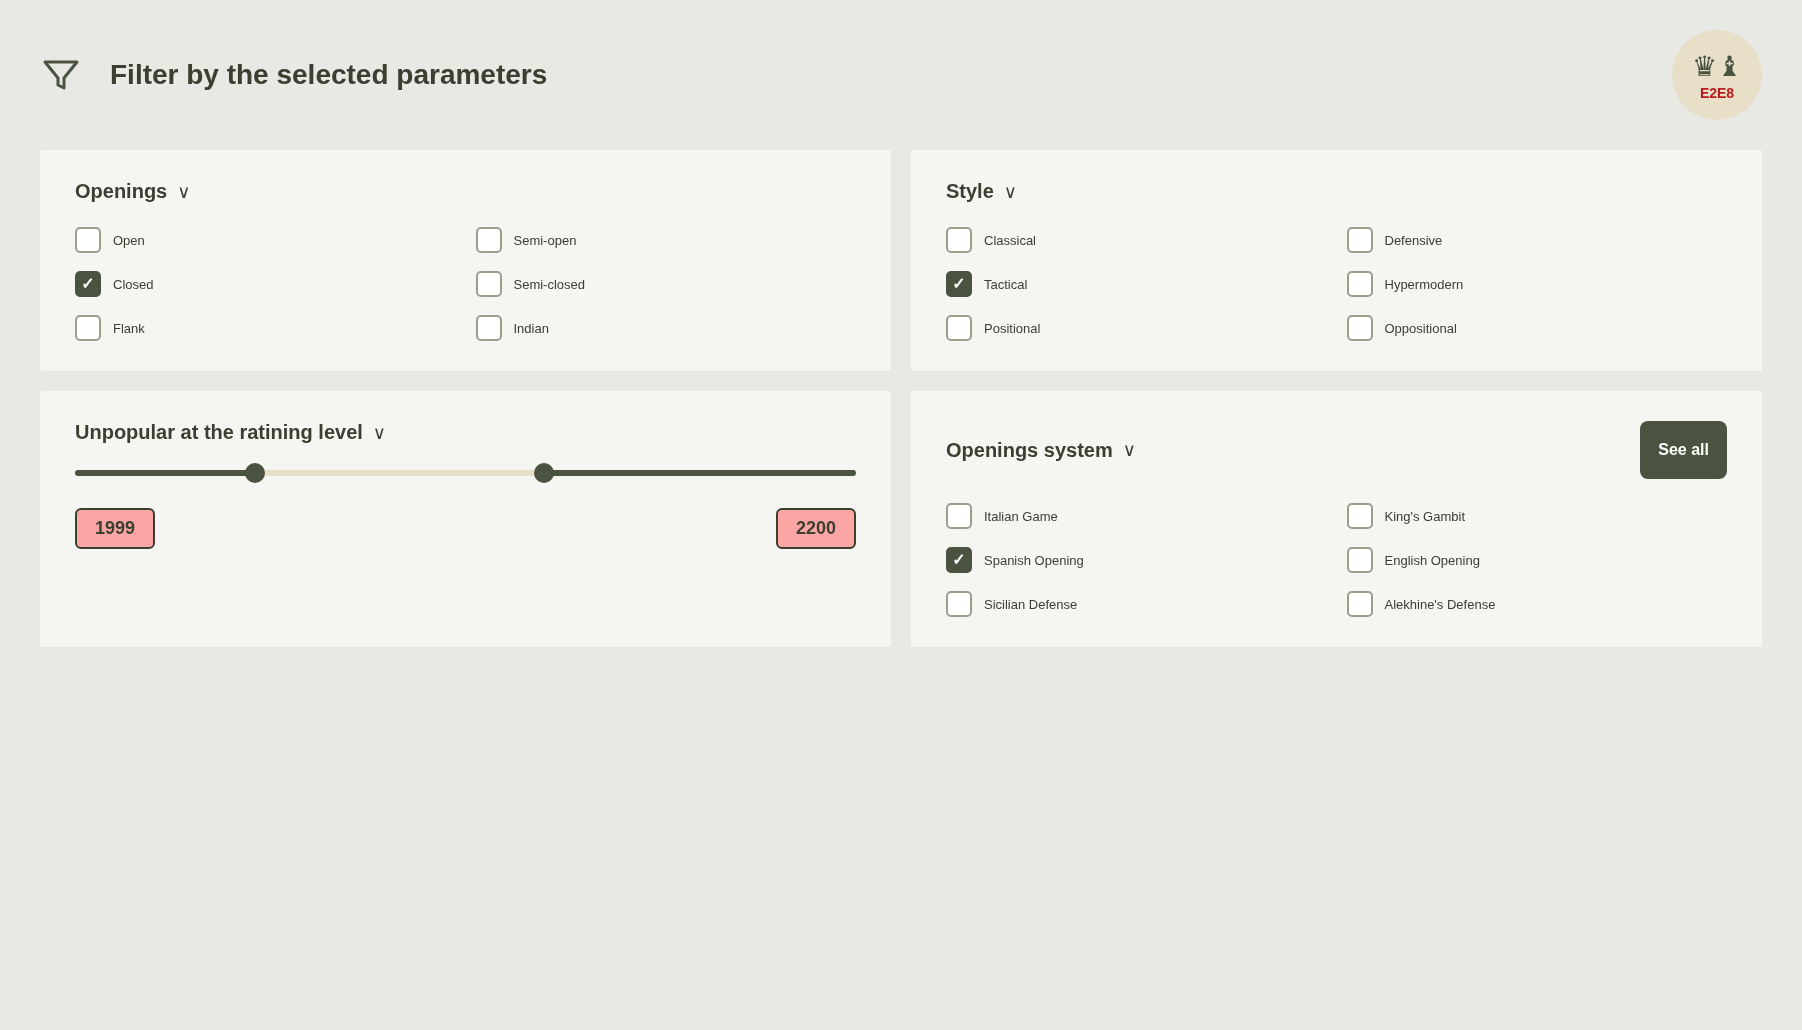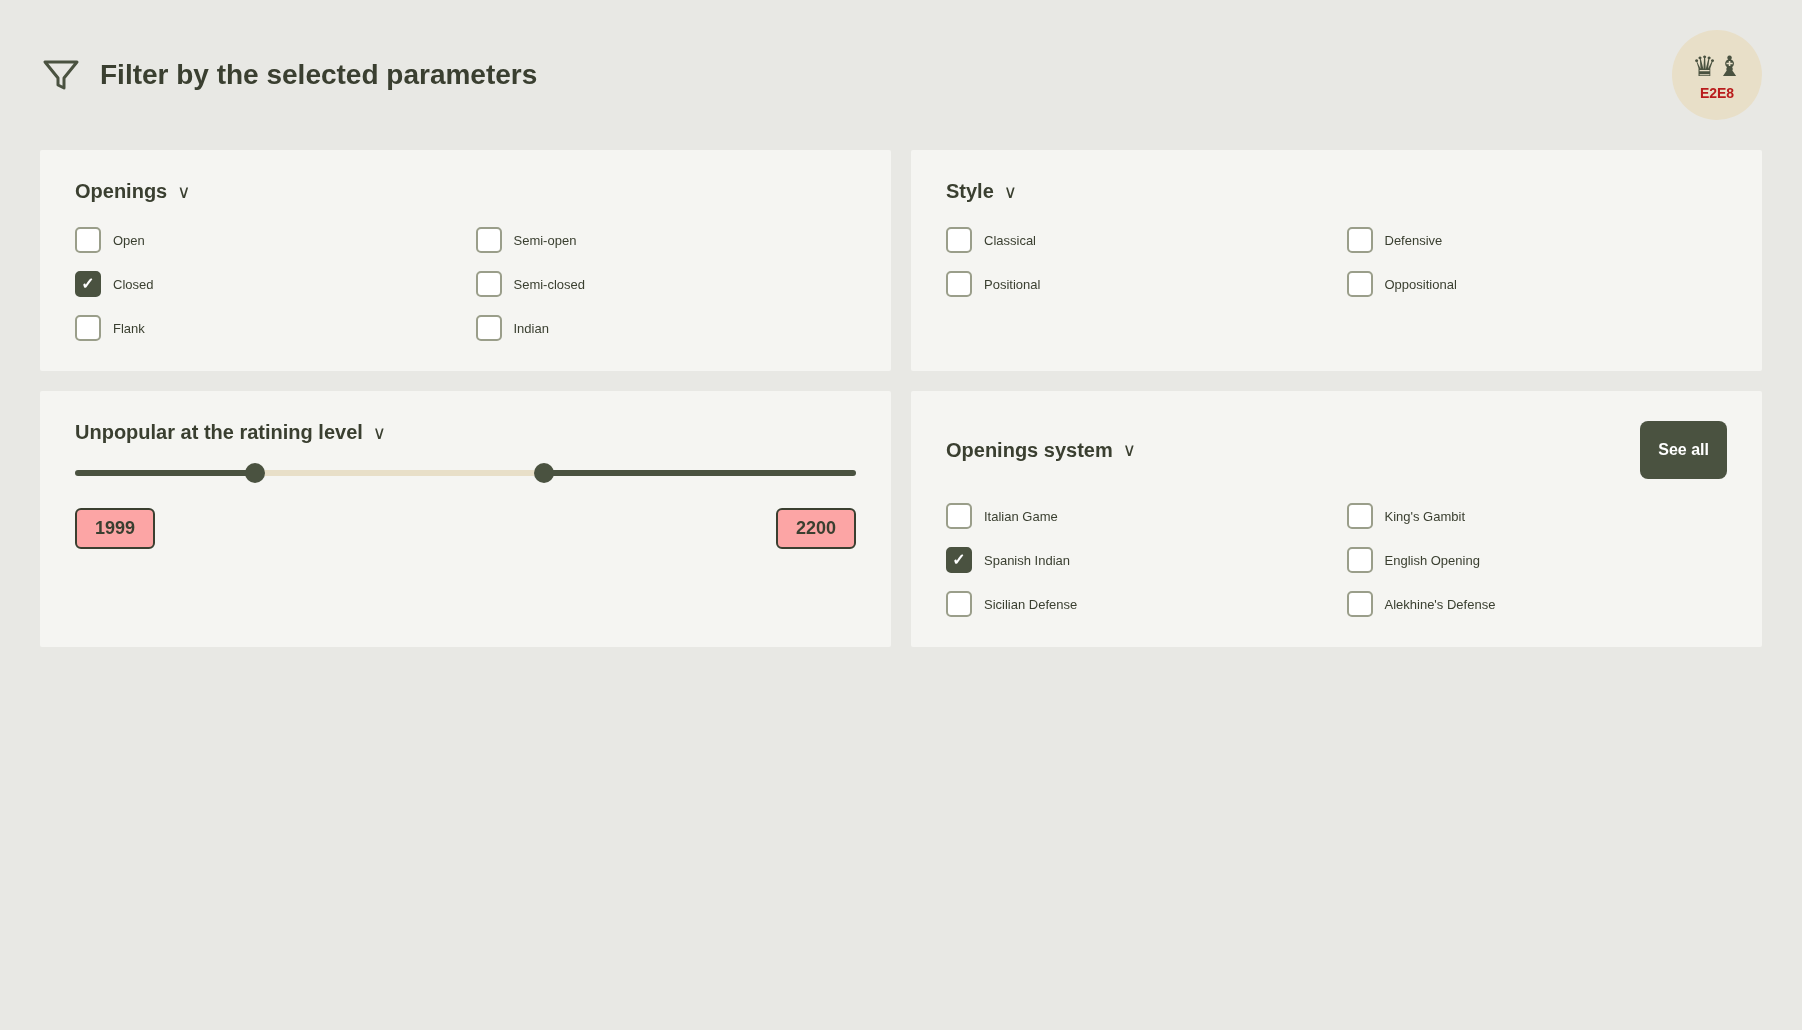--- a/index.html
+++ b/index.html
@@ -14,21 +14,21 @@
     .header {
       display: flex;
       align-items: center;
       justify-content: space-between;
       margin-bottom: 30px;
     }
 
     .header-left {
       display: flex;
       align-items: center;
-      gap: 18px;
+      gap: 28px;
       text-align: center;
     }
 
     .filter-icon {
       color: #4a5240;
       width: 42px;
       height: 42px;
     }
 
     .header-title {
@@ -283,20 +283,28 @@
     <div class="checkboxes-grid">
       <div class="checkbox-item">
         <div class="checkbox-box"></div>
         <span class="checkbox-label">Classical</span>
       </div>
       <div class="checkbox-item">
         <div class="checkbox-box"></div>
         <span class="checkbox-label">Defensive</span>
       </div>
       <div class="checkbox-item">
+        <div class="checkbox-box checked"></div>
+        <span class="checkbox-label">Tactical</span>
+      </div>
+      <div class="checkbox-item">
+        <div class="checkbox-box"></div>
+        <span class="checkbox-label">Hypermodern</span>
+      </div>
+      <div class="checkbox-item">
         <div class="checkbox-box"></div>
         <span class="checkbox-label">Positional</span>
       </div>
       <div class="checkbox-item">
         <div class="checkbox-box"></div>
         <span class="checkbox-label">Oppositional</span>
       </div>
     </div>
   </div>
 
@@ -331,21 +339,21 @@
       <div class="checkbox-item">
         <div class="checkbox-box"></div>
         <span class="checkbox-label">Italian Game</span>
       </div>
       <div class="checkbox-item">
         <div class="checkbox-box"></div>
         <span class="checkbox-label">King's Gambit</span>
       </div>
       <div class="checkbox-item">
         <div class="checkbox-box checked"></div>
-        <span class="checkbox-label">Spanish Indian</span>
+        <span class="checkbox-label">Spanish Opening</span>
       </div>
       <div class="checkbox-item">
         <div class="checkbox-box"></div>
         <span class="checkbox-label">English Opening</span>
       </div>
       <div class="checkbox-item">
         <div class="checkbox-box"></div>
         <span class="checkbox-label">Sicilian Defense</span>
       </div>
       <div class="checkbox-item">

